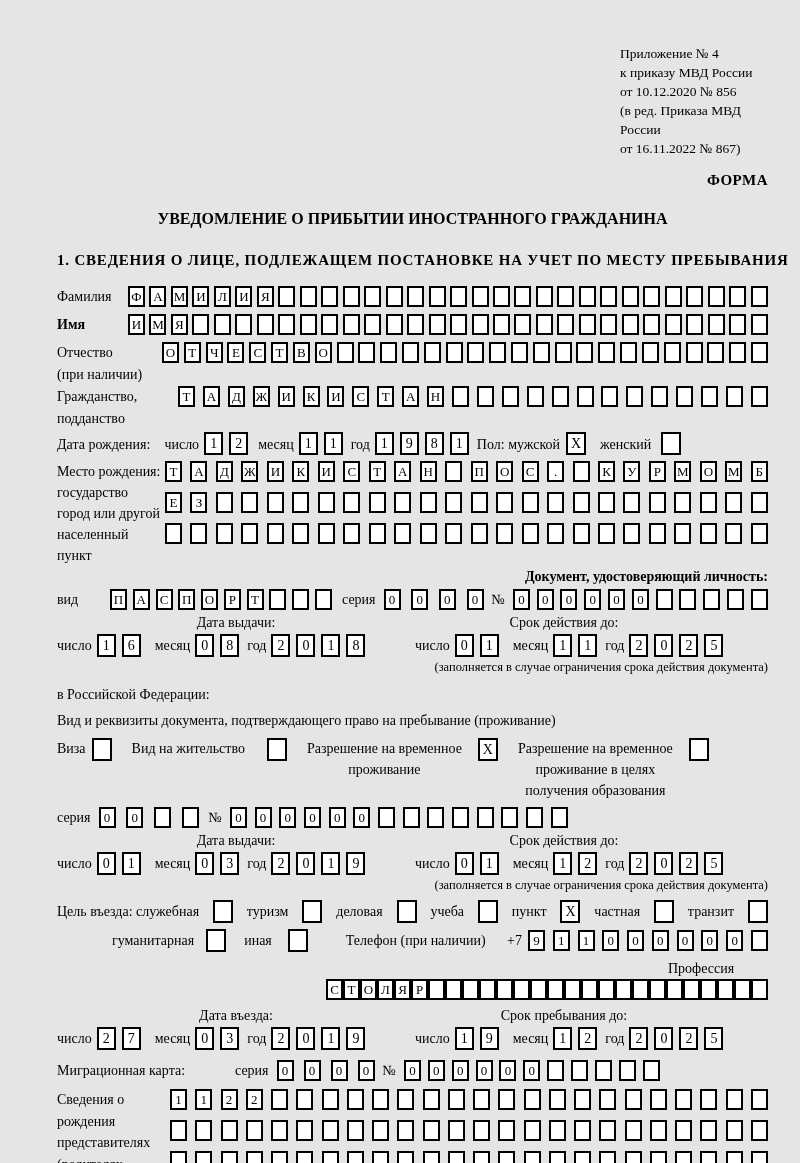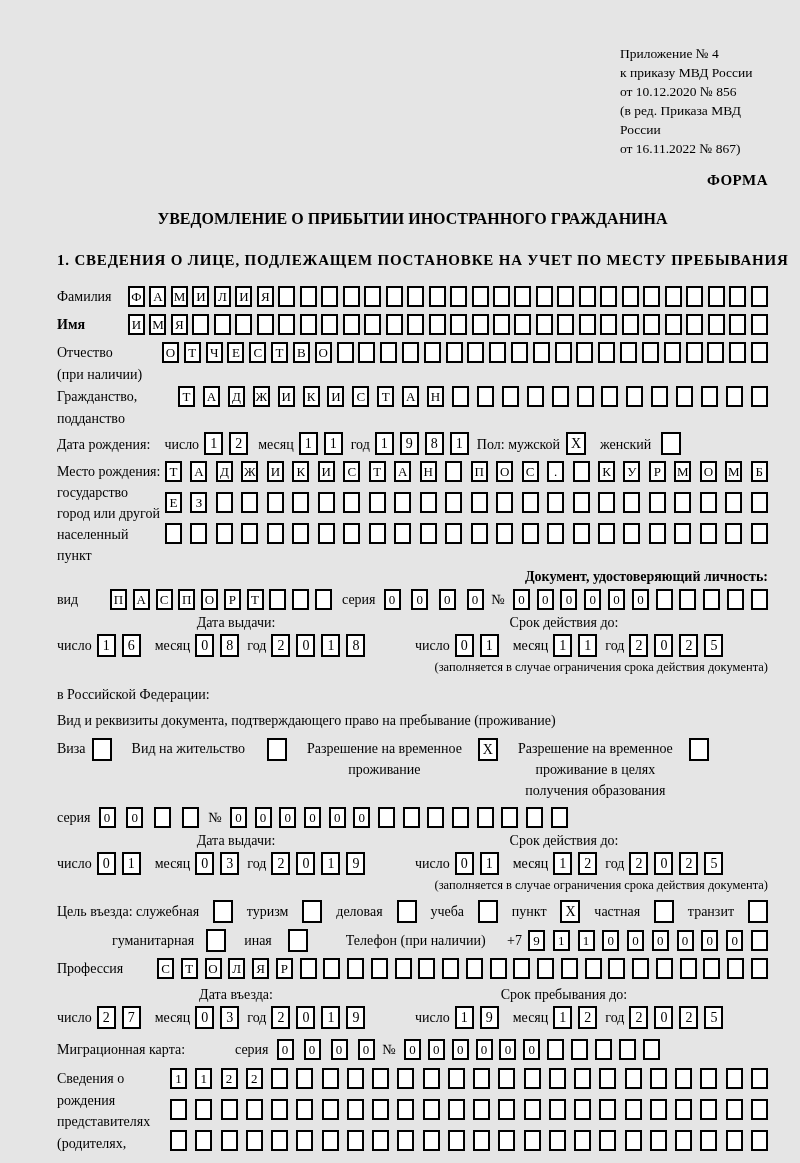--- a/index.html
+++ b/index.html
@@ -567,21 +567,21 @@
         <div class="cell">0</div>
         <div class="cell">0</div>
         <div class="cell">0</div>
         <div class="cell">0</div>
         <div class="cell">0</div>
         <div class="cell">0</div>
         <div class="cell"></div>
       </div>
   </div>
 
-  <div class="frow" style="margin-top:6px; align-items:flex-end;">
+  <div class="frow" style="margin-top:6px; align-items:flex-end;flex-direction:column;">
     <span class="lbl" style="width:100px;">Профессия</span>
     <div class="cells fill">
         <div class="cell">С</div>
         <div class="cell">Т</div>
         <div class="cell">О</div>
         <div class="cell">Л</div>
         <div class="cell">Я</div>
         <div class="cell">Р</div>
         <div class="cell"></div>
         <div class="cell"></div>

